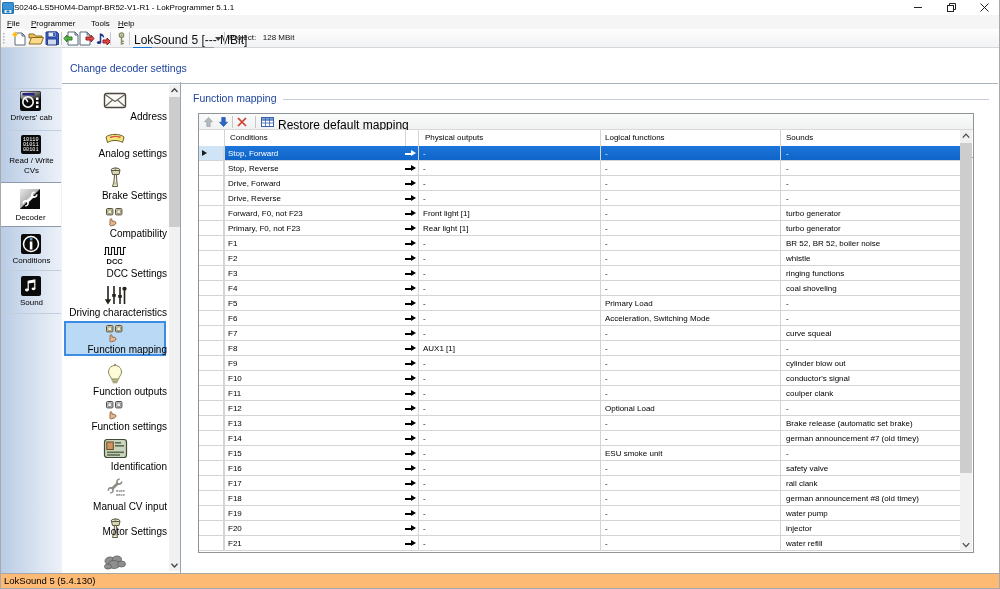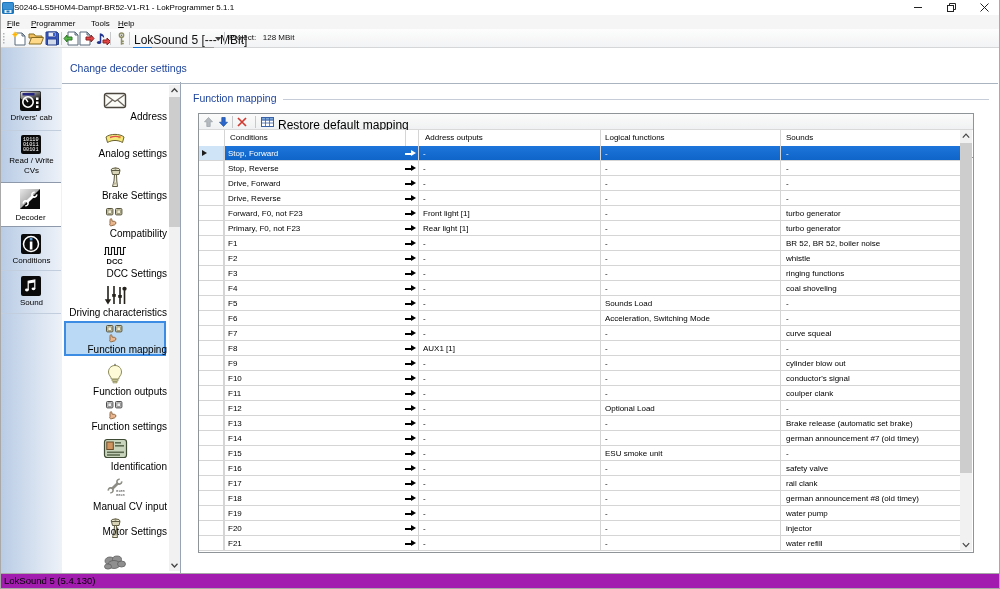--- a/index.html
+++ b/index.html
@@ -49,21 +49,21 @@
 .grow .c2{left:224px}
 .grow .c3{left:406px}
 .grow .c4{left:587px}
 .grow.sel{background:linear-gradient(#1d74da,#0f65c8);color:#fff}
 .grow.sel .hc{background:#cfe5f7;border-right:1px solid #d5d5d5}
 .grow.sel .hc:after{content:"";position:absolute;left:3px;top:4px;border-left:5px solid #1c1c1c;border-top:3.5px solid transparent;border-bottom:3.5px solid transparent}
 
 #gsb{position:absolute;left:761px;top:16px;width:12px;height:421px;background:#f1f1f1}
 #gsb .thumb{position:absolute;left:0;top:13px;width:12px;height:330px;background:#cdcdcd}
 
-#status{left:0;top:573px;width:1000px;height:16px;background:#a21caf;border-top:1px solid #a8a8a8}
+#status{left:0;top:573px;width:1000px;height:16px;background:#fdba74;border-top:1px solid #a8a8a8}
 #status span{position:absolute;left:4px;top:1px;font-size:9.5px}
 
 #wl{left:0;top:0;width:1px;height:589px;background:#a9a9a9}
 #wr{left:999px;top:0;width:1px;height:589px;background:#a9a9a9}
 #wb{left:0;top:588px;width:1000px;height:1px;background:#a9a9a9}
 .u{text-decoration:underline}
 svg{position:absolute;overflow:visible}
 </style></head><body>
 
 <div class="a" id="title">
@@ -379,21 +379,21 @@
       <span class="tsep" style="left:56px;top:2px;height:12px"></span>
       <svg style="left:62px;top:3px" width="13" height="10" viewBox="0 0 13 10">
         <rect x="0.5" y="0.5" width="12" height="9" fill="#fff" stroke="#3a62a8"></rect>
         <rect x="0.5" y="0.5" width="12" height="2.6" fill="#7da7d8" stroke="#3a62a8"></rect>
         <path d="M4.5 0.5 v9 M8.5 0.5 v9 M0.5 6 h12" stroke="#3a62a8" stroke-width="0.8"></path>
       </svg>
       <span class="lbl">Restore default mapping</span>
     </div>
     <div id="thead">
       <span style="left:31px">Conditions</span>
-      <span style="left:226px">Address outputs</span>
+      <span style="left:226px">Physical outputs</span>
       <span style="left:406px">Logical functions</span>
       <span style="left:587px">Sounds</span>
     </div>
     <div class="vline" style="left:25px"></div>
     <div class="vline" style="left:206px;height:16px"></div>
     <div class="vline" style="left:219px"></div>
     <div class="vline" style="left:401px"></div>
     <div class="vline" style="left:581px"></div>
 <div class="grow sel" style="top:32px">
         <span class="hc"></span>
@@ -473,21 +473,21 @@
         <span class="ar">→</span>
         <span class="c2">-</span>
         <span class="c3">-</span>
         <span class="c4">coal shoveling</span>
       </div>
 <div class="grow" style="top:182px">
         <span class="hc"></span>
         <span class="c1">F5</span>
         <span class="ar">→</span>
         <span class="c2">-</span>
-        <span class="c3">Sounds Load</span>
+        <span class="c3">Primary Load</span>
         <span class="c4">-</span>
       </div>
 <div class="grow" style="top:197px">
         <span class="hc"></span>
         <span class="c1">F6</span>
         <span class="ar">→</span>
         <span class="c2">-</span>
         <span class="c3">Acceleration, Switching Mode</span>
         <span class="c4">-</span>
       </div>

